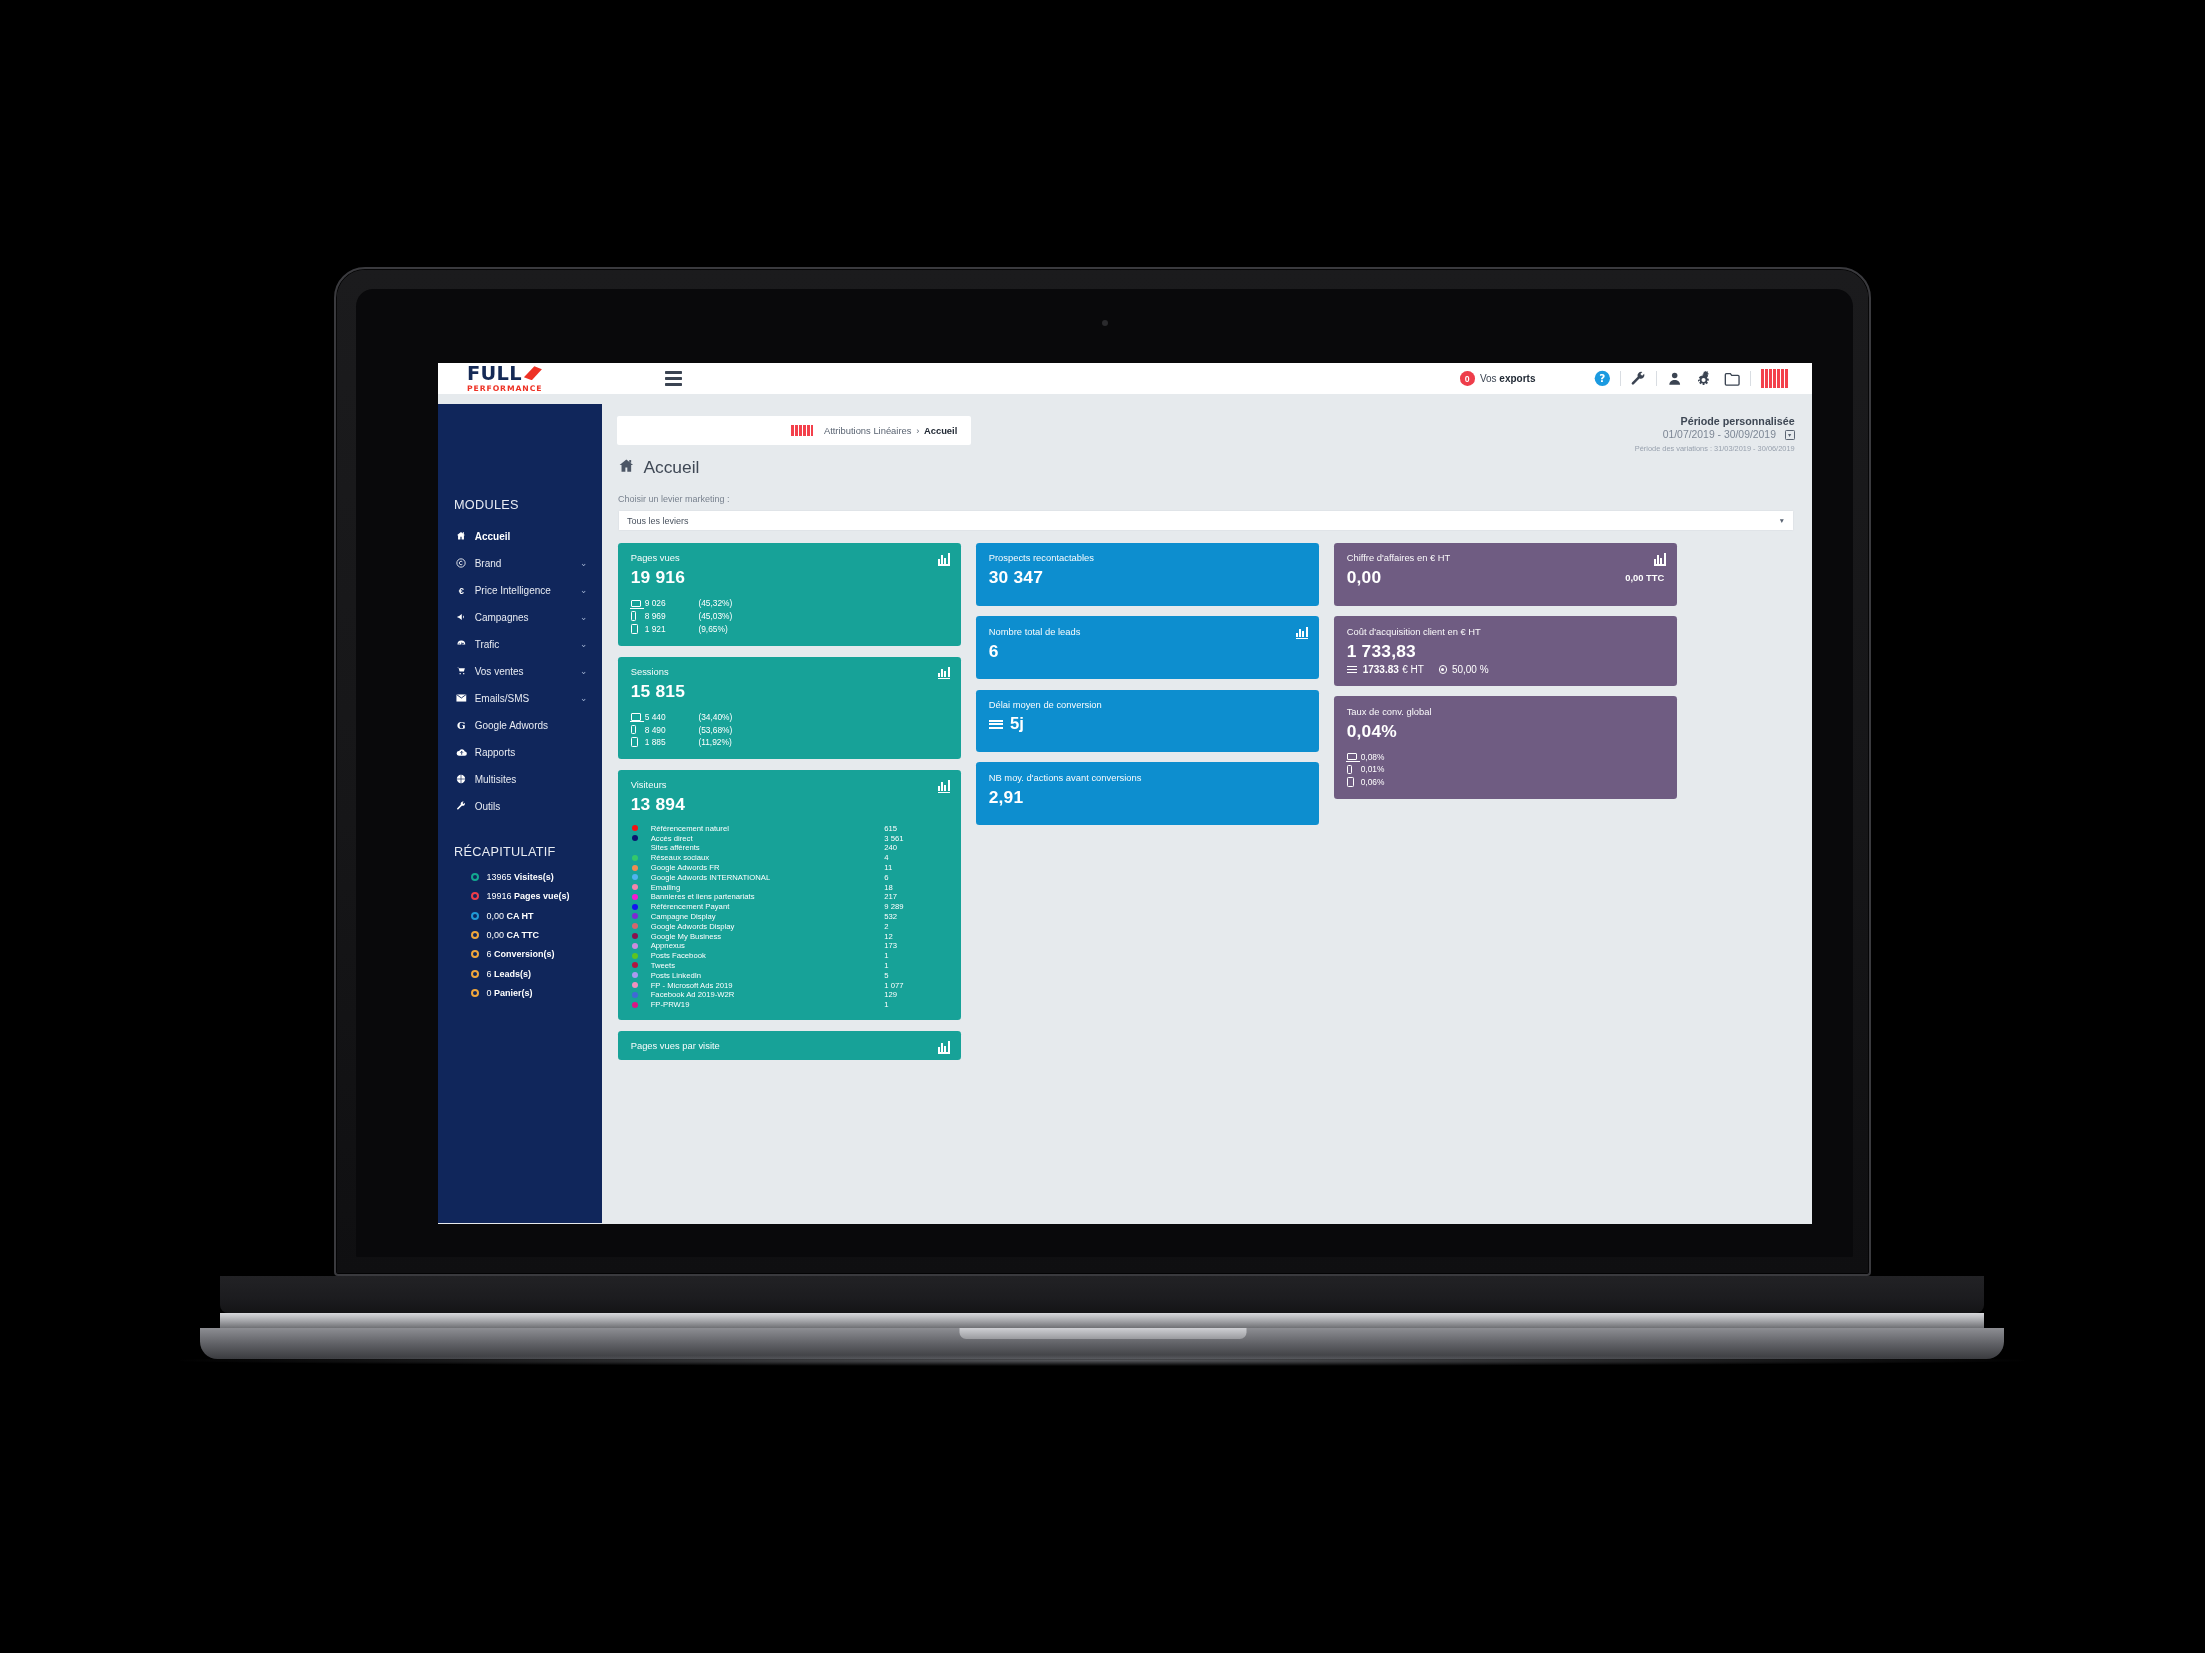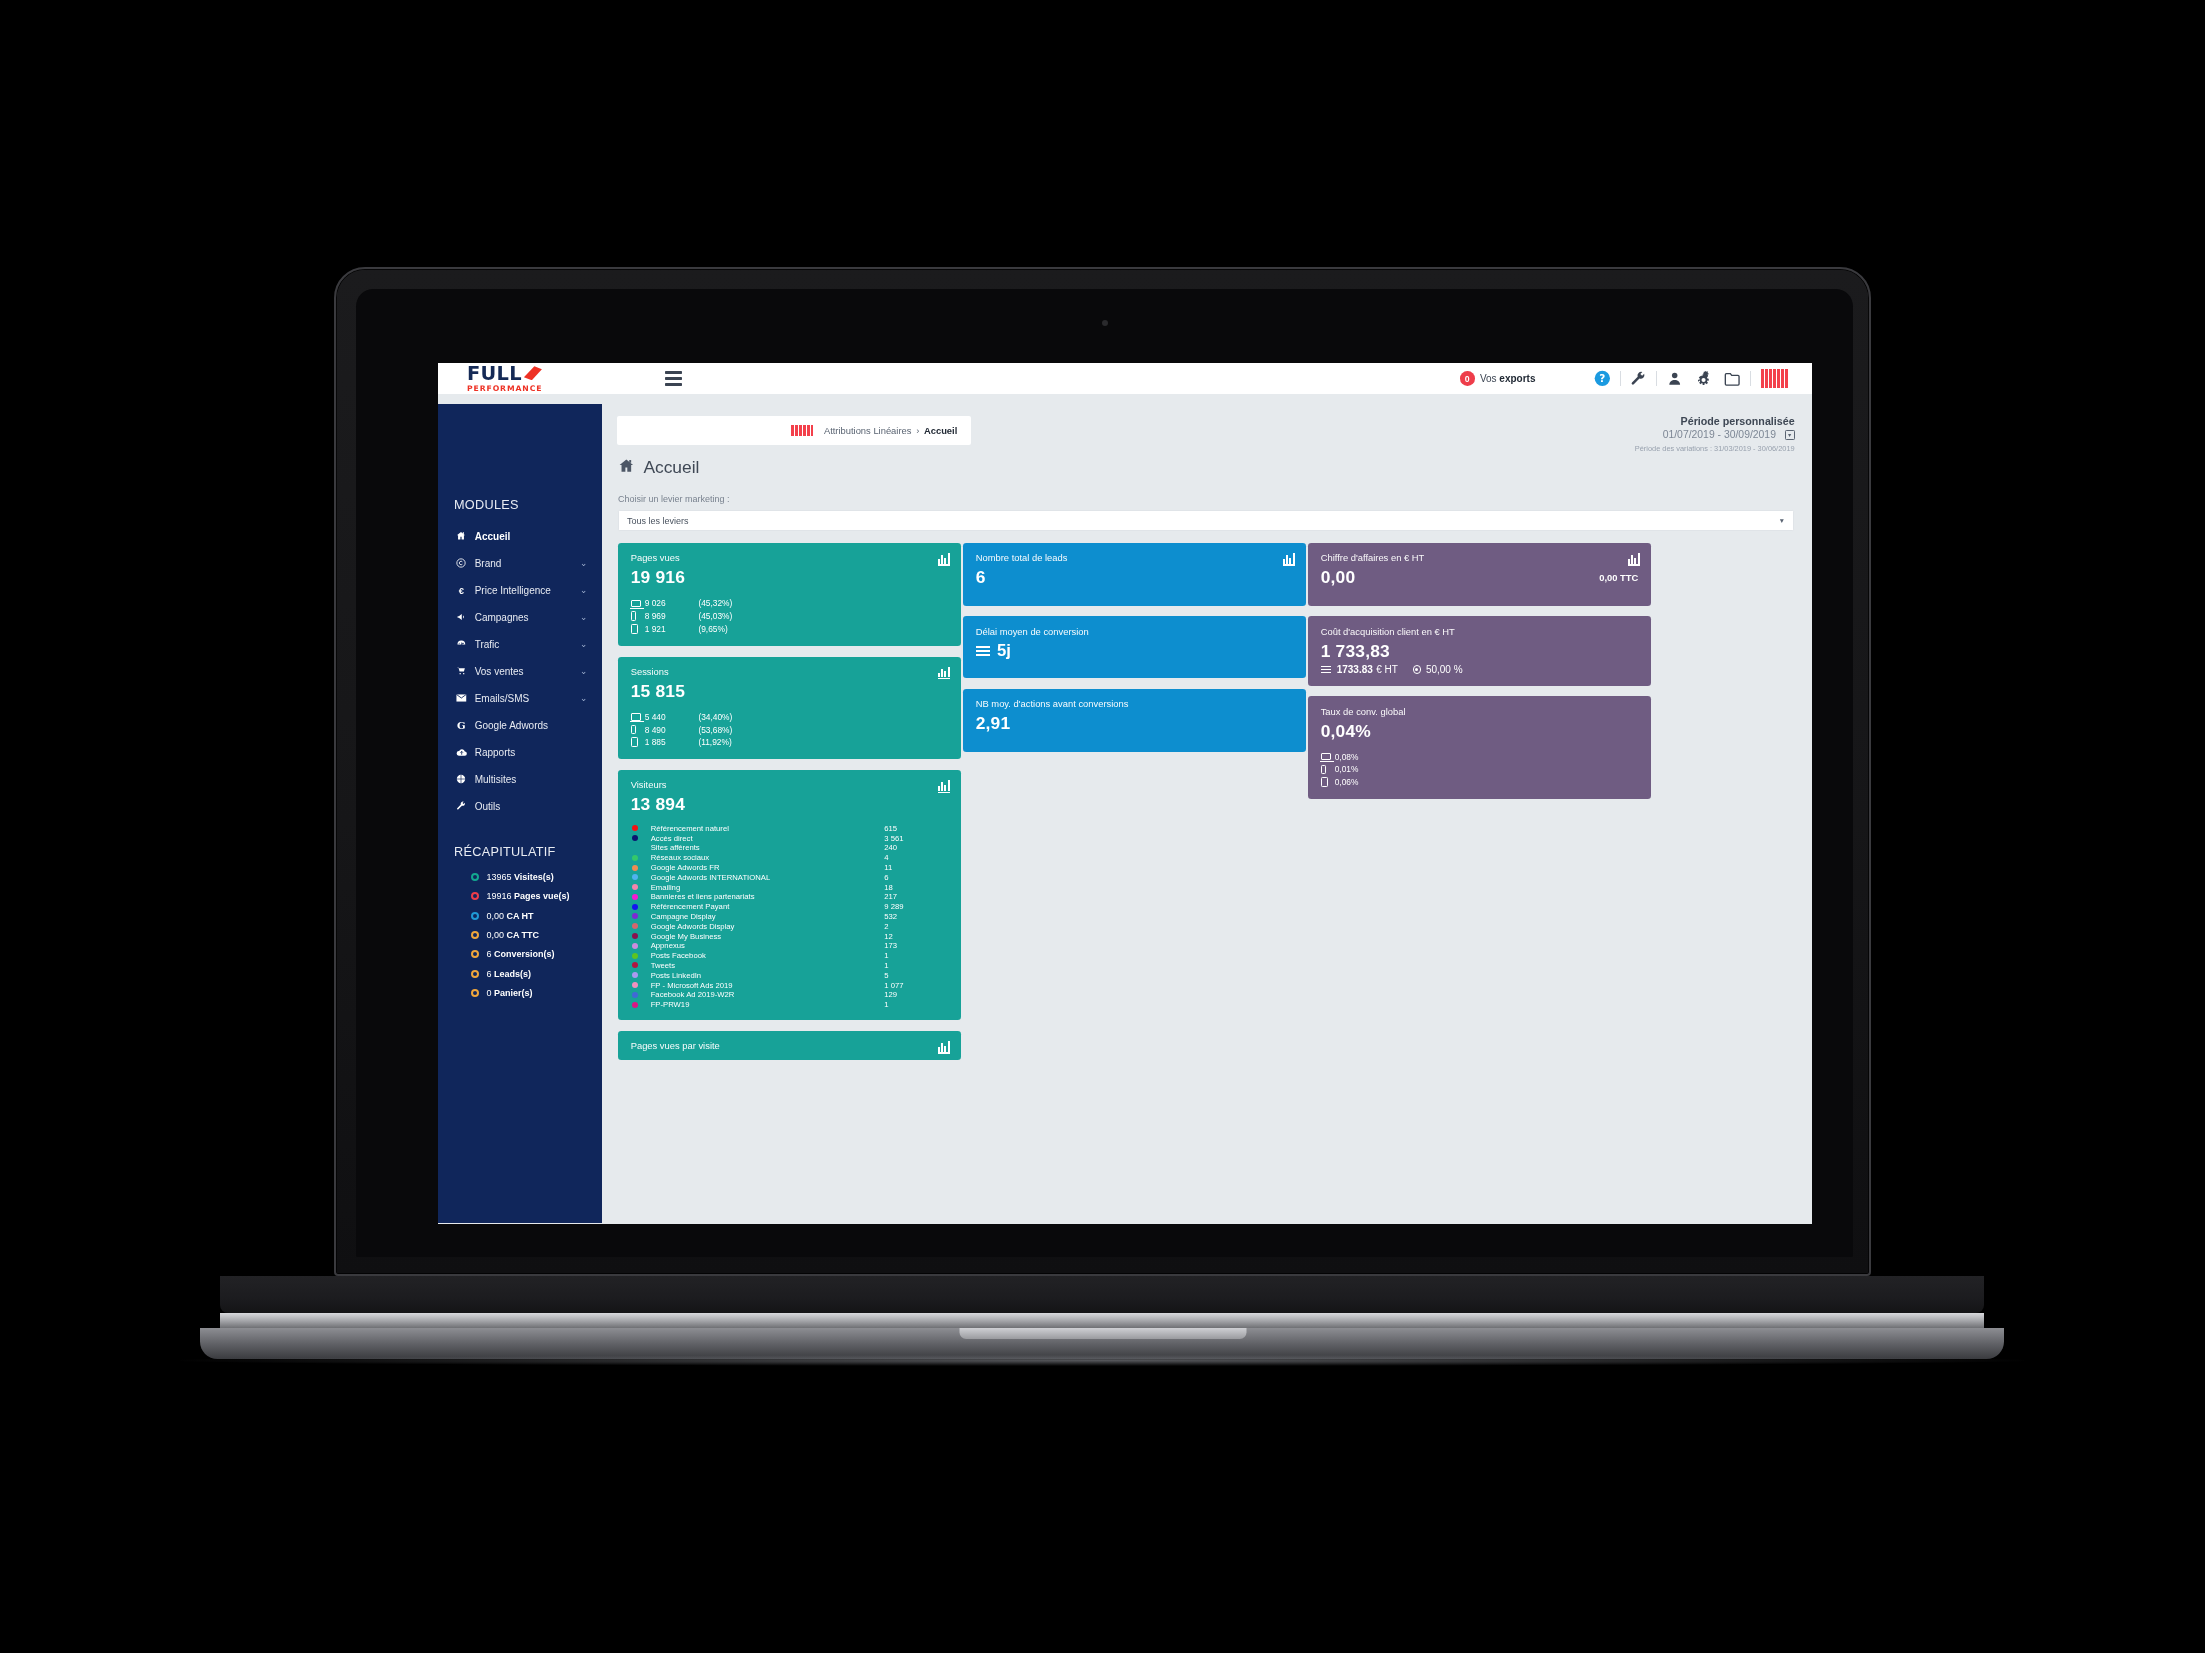--- a/index.html
+++ b/index.html
@@ -234,21 +234,21 @@
     display: flex; align-items: center;
     padding: 0 8px;
   }
   #lever-value { font-size: 9px; color: #49525f; }
   #lever-caret { margin-left: auto; font-size: 6.7px; color: #5a6472; }
 
   
   #cards-grid {
     position: absolute; left: 16px; top: 139px;
     width: 1179px;
-    display: flex; gap: 2px;
+    display: flex; gap: 15px;
   }
   .card-col { display: flex; flex-direction: column; gap: 10.7px; width: 343px; }
   .card {
     border-radius: 3.3px; padding: 9.4px 12.7px 10.7px 12.7px;
     color: #ffffff; position: relative;
   }
   .card.green  { background: #17a298; }
   .card.blue   { background: #0d8ecf; }
   .card.purple { background: #6f5c82; }
   .card-title { font-size: 9.4px; font-weight: normal; opacity: .97; }
@@ -738,20 +738,24 @@
                     <i></i>
                     <i></i>
                     <i></i>
                     <i></i>
                   </div>
                 <div class="card-title">Pages vues par visite</div>
               </div>
             </div>
 
             <div class="card-col">
+              <div class="card blue" style="padding-bottom:17.4px;">
+                <div class="card-title">Prospects recontactables</div>
+                <div class="card-value">30 347</div>
+              </div>
 
               <div class="card blue" style="padding-bottom:17.4px;">
                 <div class="chart-icon">
                     <i></i>
                     <i></i>
                     <i></i>
                     <i></i>
                   </div>
                 <div class="card-title">Nombre total de leads</div>
                 <div class="card-value">6</div>

